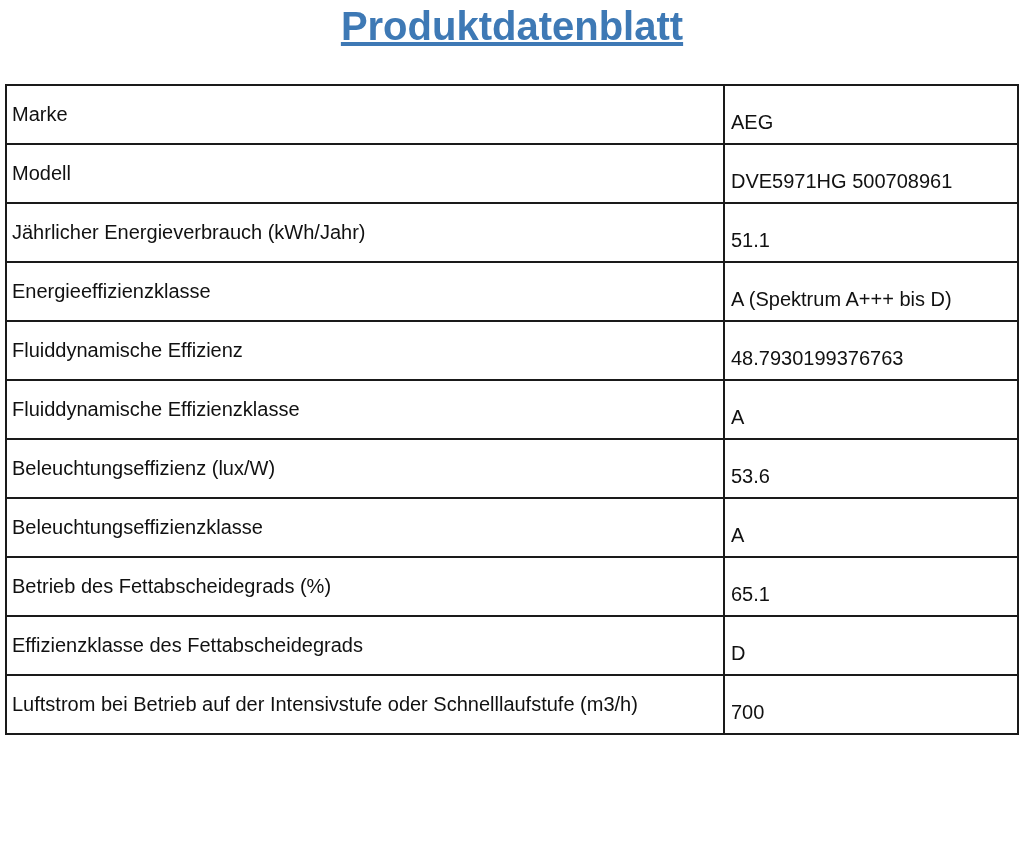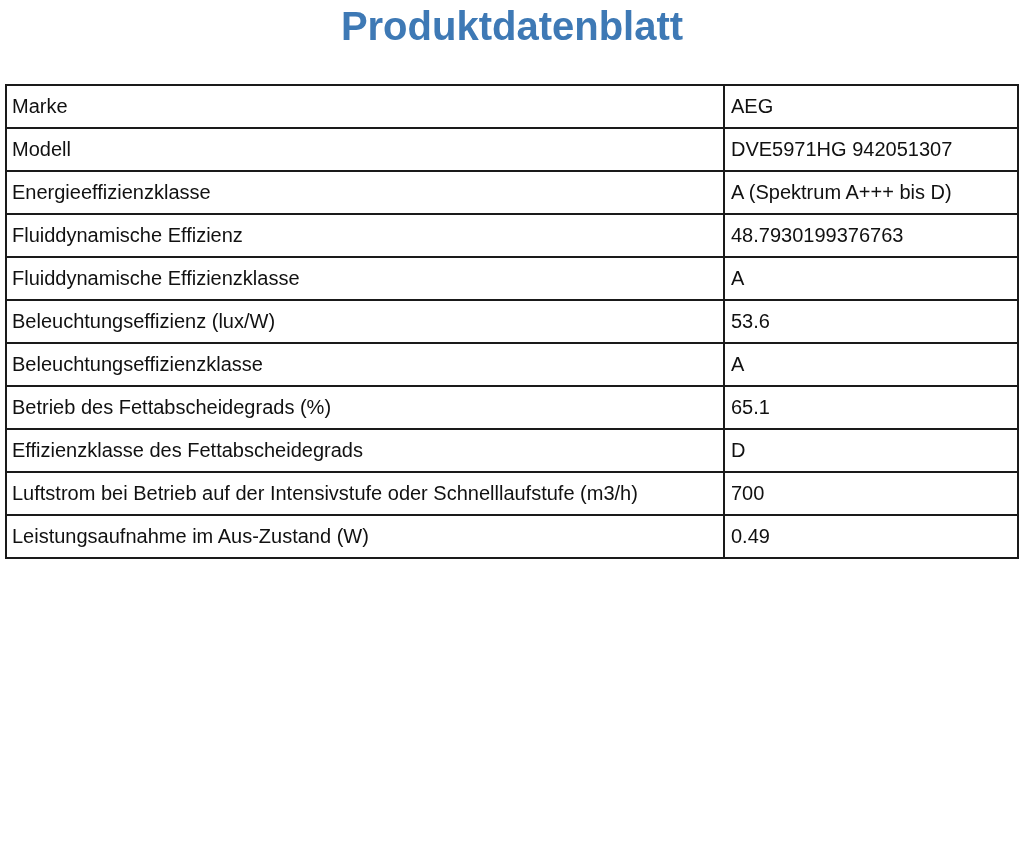--- a/index.html
+++ b/index.html
@@ -22,57 +22,62 @@
   h1.page-title {
     margin: 0;
     padding-top: 0px;
     height: 84px;
     line-height: 52px;
     text-align: center;
     font-size: 40px;
     font-weight: bold;
     color: var(--title-color);
     letter-spacing: 0px;
+    text-decoration: underline;
   }
   table.datasheet {
     width: 1014px;
     margin-left: 5px;
     border-collapse: collapse;
     table-layout: fixed;
   }
   table.datasheet td {
     border: 2px solid var(--border-color);
     font-size: 20px;
     line-height: 23px;
     vertical-align: middle;
     height: 40px;
     overflow: hidden;
   }
   td.prop-label {
     width: 718px;
     padding: 9px 8px 9px 5px;
   }
   td.prop-value {
-    padding: 8px 4px 9px 6px;
+    padding: 25px 4px 9px 6px;
   }
 </style>
 </head>
 <body>
 
 <h1 class="page-title">Produktdatenblatt</h1>
 
 <table class="datasheet">
   <tbody>
     <tr>
       <td class="prop-label">Marke</td>
       <td class="prop-value">AEG</td>
     </tr>
     <tr>
       <td class="prop-label">Modell</td>
-      <td class="prop-value">DVE5971HG 942051307</td>
+      <td class="prop-value">DVE5971HG 500708961</td>
+    </tr>
+    <tr>
+      <td class="prop-label">Jährlicher Energieverbrauch (kWh/Jahr)</td>
+      <td class="prop-value">51.1</td>
     </tr>
     <tr>
       <td class="prop-label">Energieeffizienzklasse</td>
       <td class="prop-value">A (Spektrum A+++ bis D)</td>
     </tr>
     <tr>
       <td class="prop-label">Fluiddynamische Effizienz</td>
       <td class="prop-value">48.7930199376763</td>
     </tr>
     <tr>
@@ -92,18 +97,14 @@
       <td class="prop-value">65.1</td>
     </tr>
     <tr>
       <td class="prop-label">Effizienzklasse des Fettabscheidegrads</td>
       <td class="prop-value">D</td>
     </tr>
     <tr>
       <td class="prop-label">Luftstrom bei Betrieb auf der Intensivstufe oder Schnelllaufstufe (m3/h)</td>
       <td class="prop-value">700</td>
     </tr>
-    <tr>
-      <td class="prop-label">Leistungsaufnahme im Aus-Zustand (W)</td>
-      <td class="prop-value">0.49</td>
-    </tr>
   </tbody>
 </table>
 
 </body></html>

